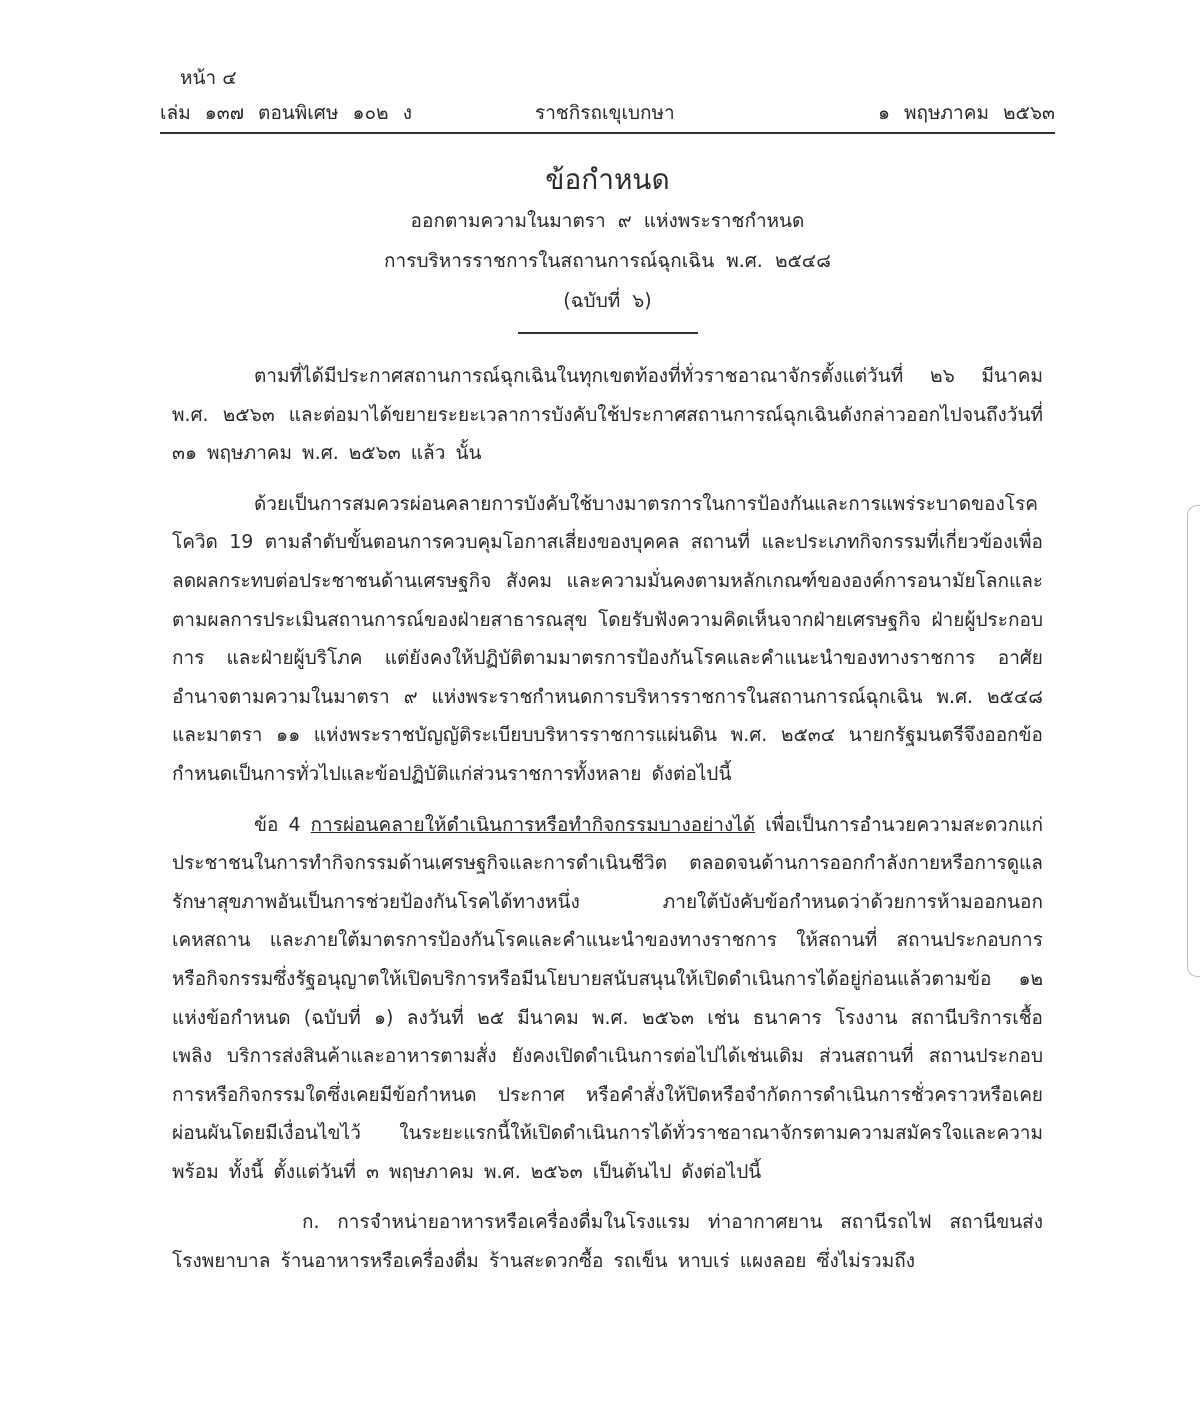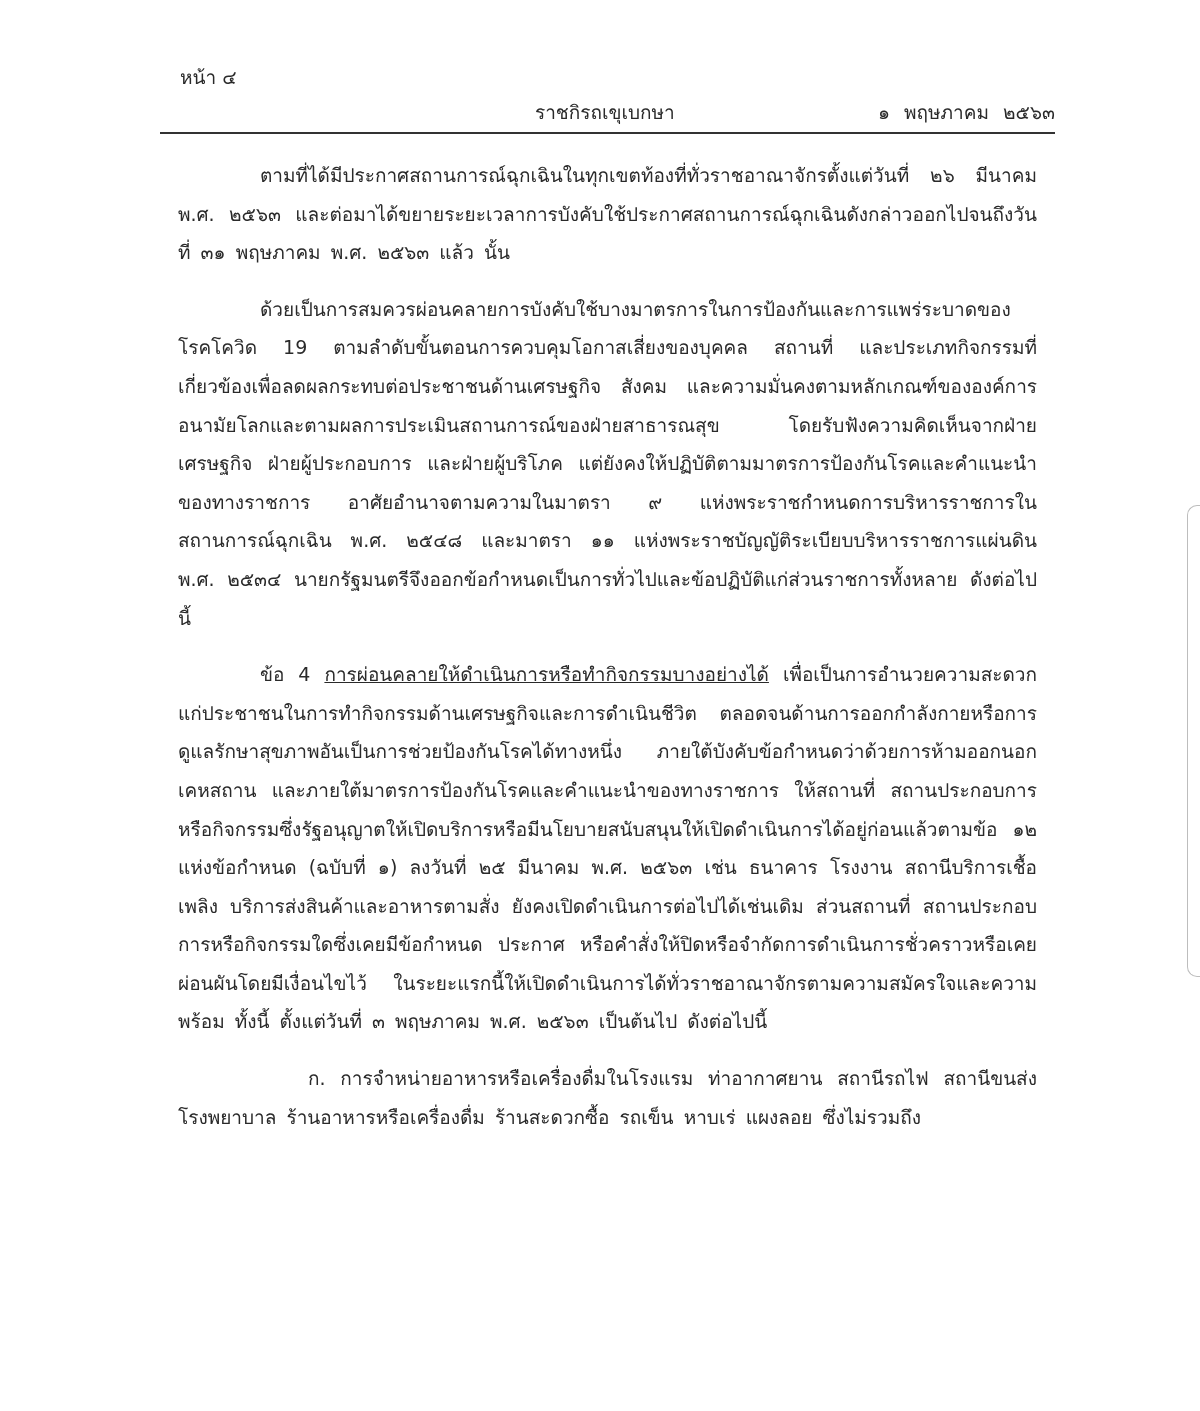--- a/index.html
+++ b/index.html
@@ -61,21 +61,21 @@
     margin: 12px auto 0 auto;
   }
   .body-text {
     margin-top: 22px;
     font-size: 19px;
     line-height: 38.6px;
     text-align: justify;
     text-align-last: left;
     word-spacing: 4px;
   }
-  .para { margin: 18px; }
+  .para { margin: 12px; }
   .indent { text-indent: 82px; }
   .sub-indent { text-indent: 82px; }
   .u { text-decoration: underline; }
   .scroll-handle {
     position: absolute;
     left: 1187px;
     top: 505px;
     width: 20px;
     height: 470px;
     border: 1px solid #bdbdbd;
@@ -83,25 +83,33 @@
     border-radius: 10px 0 0 10px;
     background: #ffffff;
   }
 </style>
 </head>
 <body>
 
 <div class="page">
   <div class="page-number">หน้า ๔</div>
   <div class="header-row">
+    <span class="left">เล่ม ๑๓๗ ตอนพิเศษ ๑๐๒ ง</span>
     <span class="center">ราชกิรถเขุเบกษา</span>
     <span class="right">๑ พฤษภาคม ๒๕๖๓</span>
   </div>
   <div class="header-rule"></div>
 
+  <div class="title-block">
+    <div class="doc-title">ข้อกำหนด</div>
+    <div class="subtitle">ออกตามความในมาตรา ๙ แห่งพระราชกำหนด</div>
+    <div class="subtitle">การบริหารราชการในสถานการณ์ฉุกเฉิน พ.ศ. ๒๕๔๘</div>
+    <div class="subtitle">(ฉบับที่ ๖)</div>
+    <div class="title-rule"></div>
+  </div>
 
   <div class="body-text">
     <p class="para indent">ตามที่ได้มีประกาศสถานการณ์ฉุกเฉินในทุกเขตท้องที่ทั่วราชอาณาจักรตั้งแต่วันที่ ๒๖ มีนาคม พ.ศ. ๒๕๖๓ และต่อมาได้ขยายระยะเวลาการบังคับใช้ประกาศสถานการณ์ฉุกเฉินดังกล่าวออกไปจนถึงวันที่ ๓๑ พฤษภาคม พ.ศ. ๒๕๖๓ แล้ว นั้น</p>
     <p class="para indent">ด้วยเป็นการสมควรผ่อนคลายการบังคับใช้บางมาตรการในการป้องกันและการแพร่ระบาดของโรคโควิด 19 ตามลำดับขั้นตอนการควบคุมโอกาสเสี่ยงของบุคคล สถานที่ และประเภทกิจกรรมที่เกี่ยวข้องเพื่อลดผลกระทบต่อประชาชนด้านเศรษฐกิจ สังคม และความมั่นคงตามหลักเกณฑ์ขององค์การอนามัยโลกและตามผลการประเมินสถานการณ์ของฝ่ายสาธารณสุข โดยรับฟังความคิดเห็นจากฝ่ายเศรษฐกิจ ฝ่ายผู้ประกอบการ และฝ่ายผู้บริโภค แต่ยังคงให้ปฏิบัติตามมาตรการป้องกันโรคและคำแนะนำของทางราชการ อาศัยอำนาจตามความในมาตรา ๙ แห่งพระราชกำหนดการบริหารราชการในสถานการณ์ฉุกเฉิน พ.ศ. ๒๕๔๘ และมาตรา ๑๑ แห่งพระราชบัญญัติระเบียบบริหารราชการแผ่นดิน พ.ศ. ๒๕๓๔ นายกรัฐมนตรีจึงออกข้อกำหนดเป็นการทั่วไปและข้อปฏิบัติแก่ส่วนราชการทั้งหลาย ดังต่อไปนี้</p>
     <p class="para indent">
       <span>ข้อ 4</span>
       <span class="u">การผ่อนคลายให้ดำเนินการหรือทำกิจกรรมบางอย่างได้</span>
       <span>เพื่อเป็นการอำนวยความสะดวกแก่ประชาชนในการทำกิจกรรมด้านเศรษฐกิจและการดำเนินชีวิต ตลอดจนด้านการออกกำลังกายหรือการดูแลรักษาสุขภาพอันเป็นการช่วยป้องกันโรคได้ทางหนึ่ง ภายใต้บังคับข้อกำหนดว่าด้วยการห้ามออกนอกเคหสถาน และภายใต้มาตรการป้องกันโรคและคำแนะนำของทางราชการ ให้สถานที่ สถานประกอบการหรือกิจกรรมซึ่งรัฐอนุญาตให้เปิดบริการหรือมีนโยบายสนับสนุนให้เปิดดำเนินการได้อยู่ก่อนแล้วตามข้อ ๑๒ แห่งข้อกำหนด (ฉบับที่ ๑) ลงวันที่ ๒๕ มีนาคม พ.ศ. ๒๕๖๓ เช่น ธนาคาร โรงงาน สถานีบริการเชื้อเพลิง บริการส่งสินค้าและอาหารตามสั่ง ยังคงเปิดดำเนินการต่อไปได้เช่นเดิม ส่วนสถานที่ สถานประกอบการหรือกิจกรรมใดซึ่งเคยมีข้อกำหนด ประกาศ หรือคำสั่งให้ปิดหรือจำกัดการดำเนินการชั่วคราวหรือเคยผ่อนผันโดยมีเงื่อนไขไว้ ในระยะแรกนี้ให้เปิดดำเนินการได้ทั่วราชอาณาจักรตามความสมัครใจและความพร้อม ทั้งนี้ ตั้งแต่วันที่ ๓ พฤษภาคม พ.ศ. ๒๕๖๓ เป็นต้นไป ดังต่อไปนี้</span>
     </p>
     <p class="para sub-indent" style="text-indent:130px">ก. การจำหน่ายอาหารหรือเครื่องดื่มในโรงแรม ท่าอากาศยาน สถานีรถไฟ สถานีขนส่ง โรงพยาบาล ร้านอาหารหรือเครื่องดื่ม ร้านสะดวกซื้อ รถเข็น หาบเร่ แผงลอย ซึ่งไม่รวมถึง</p>

